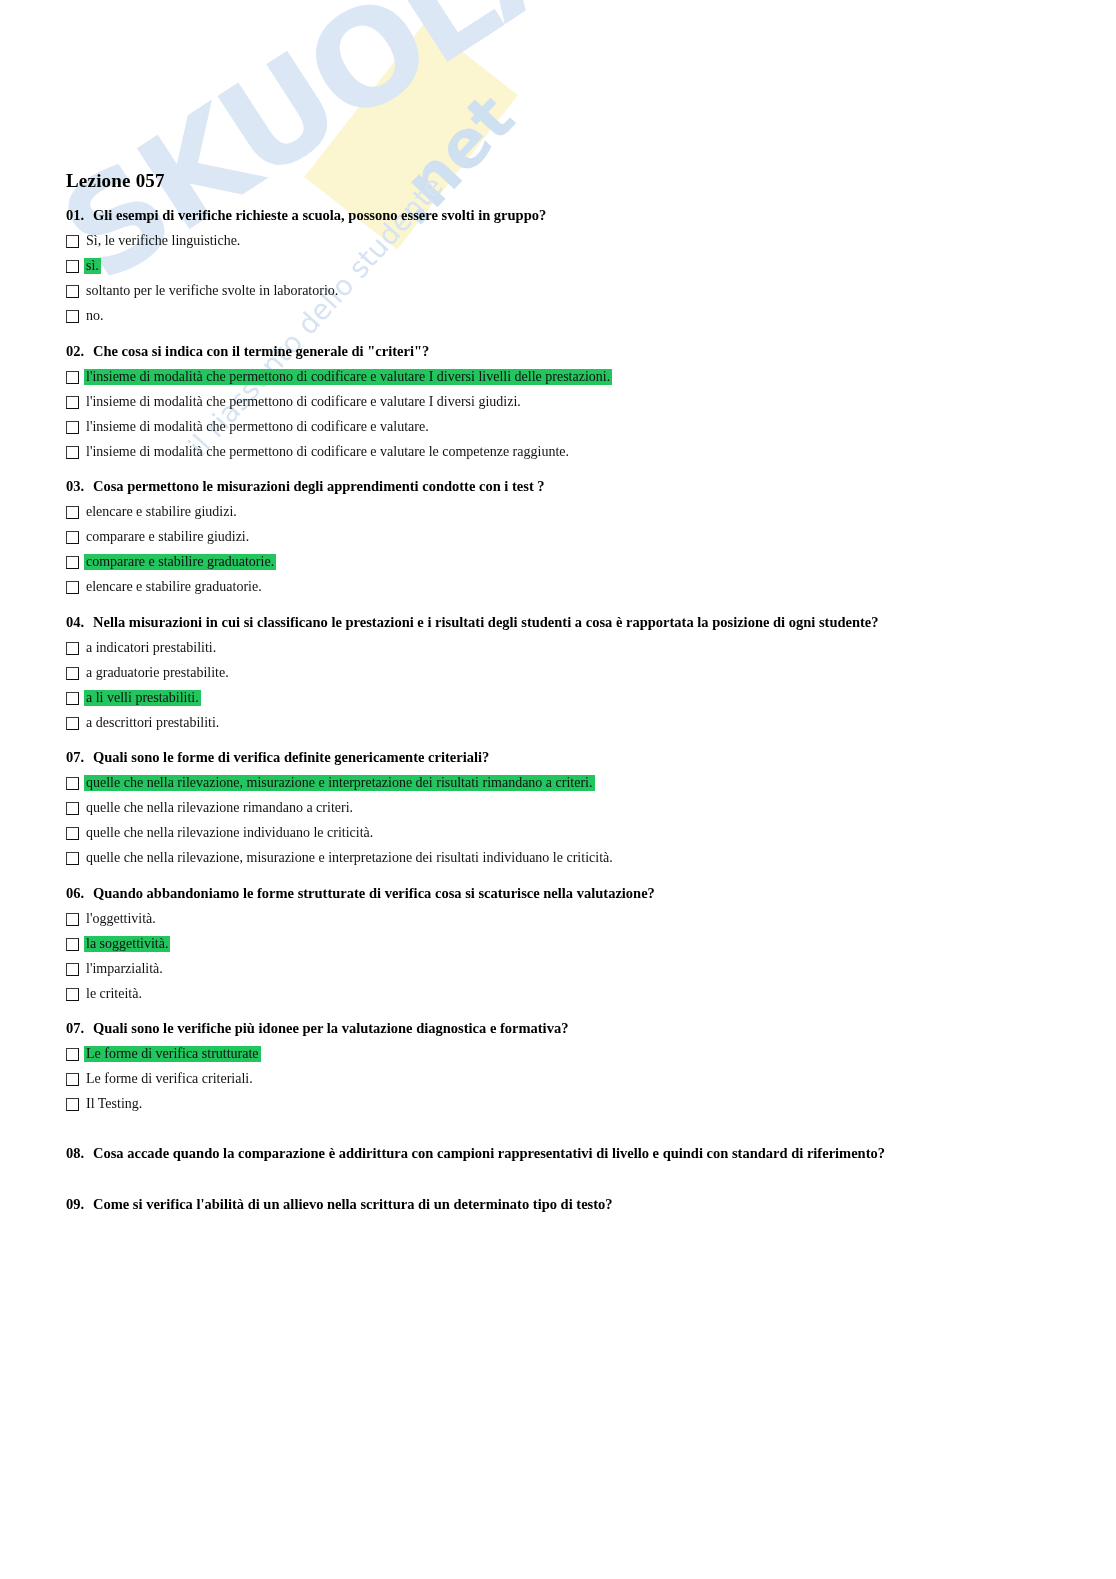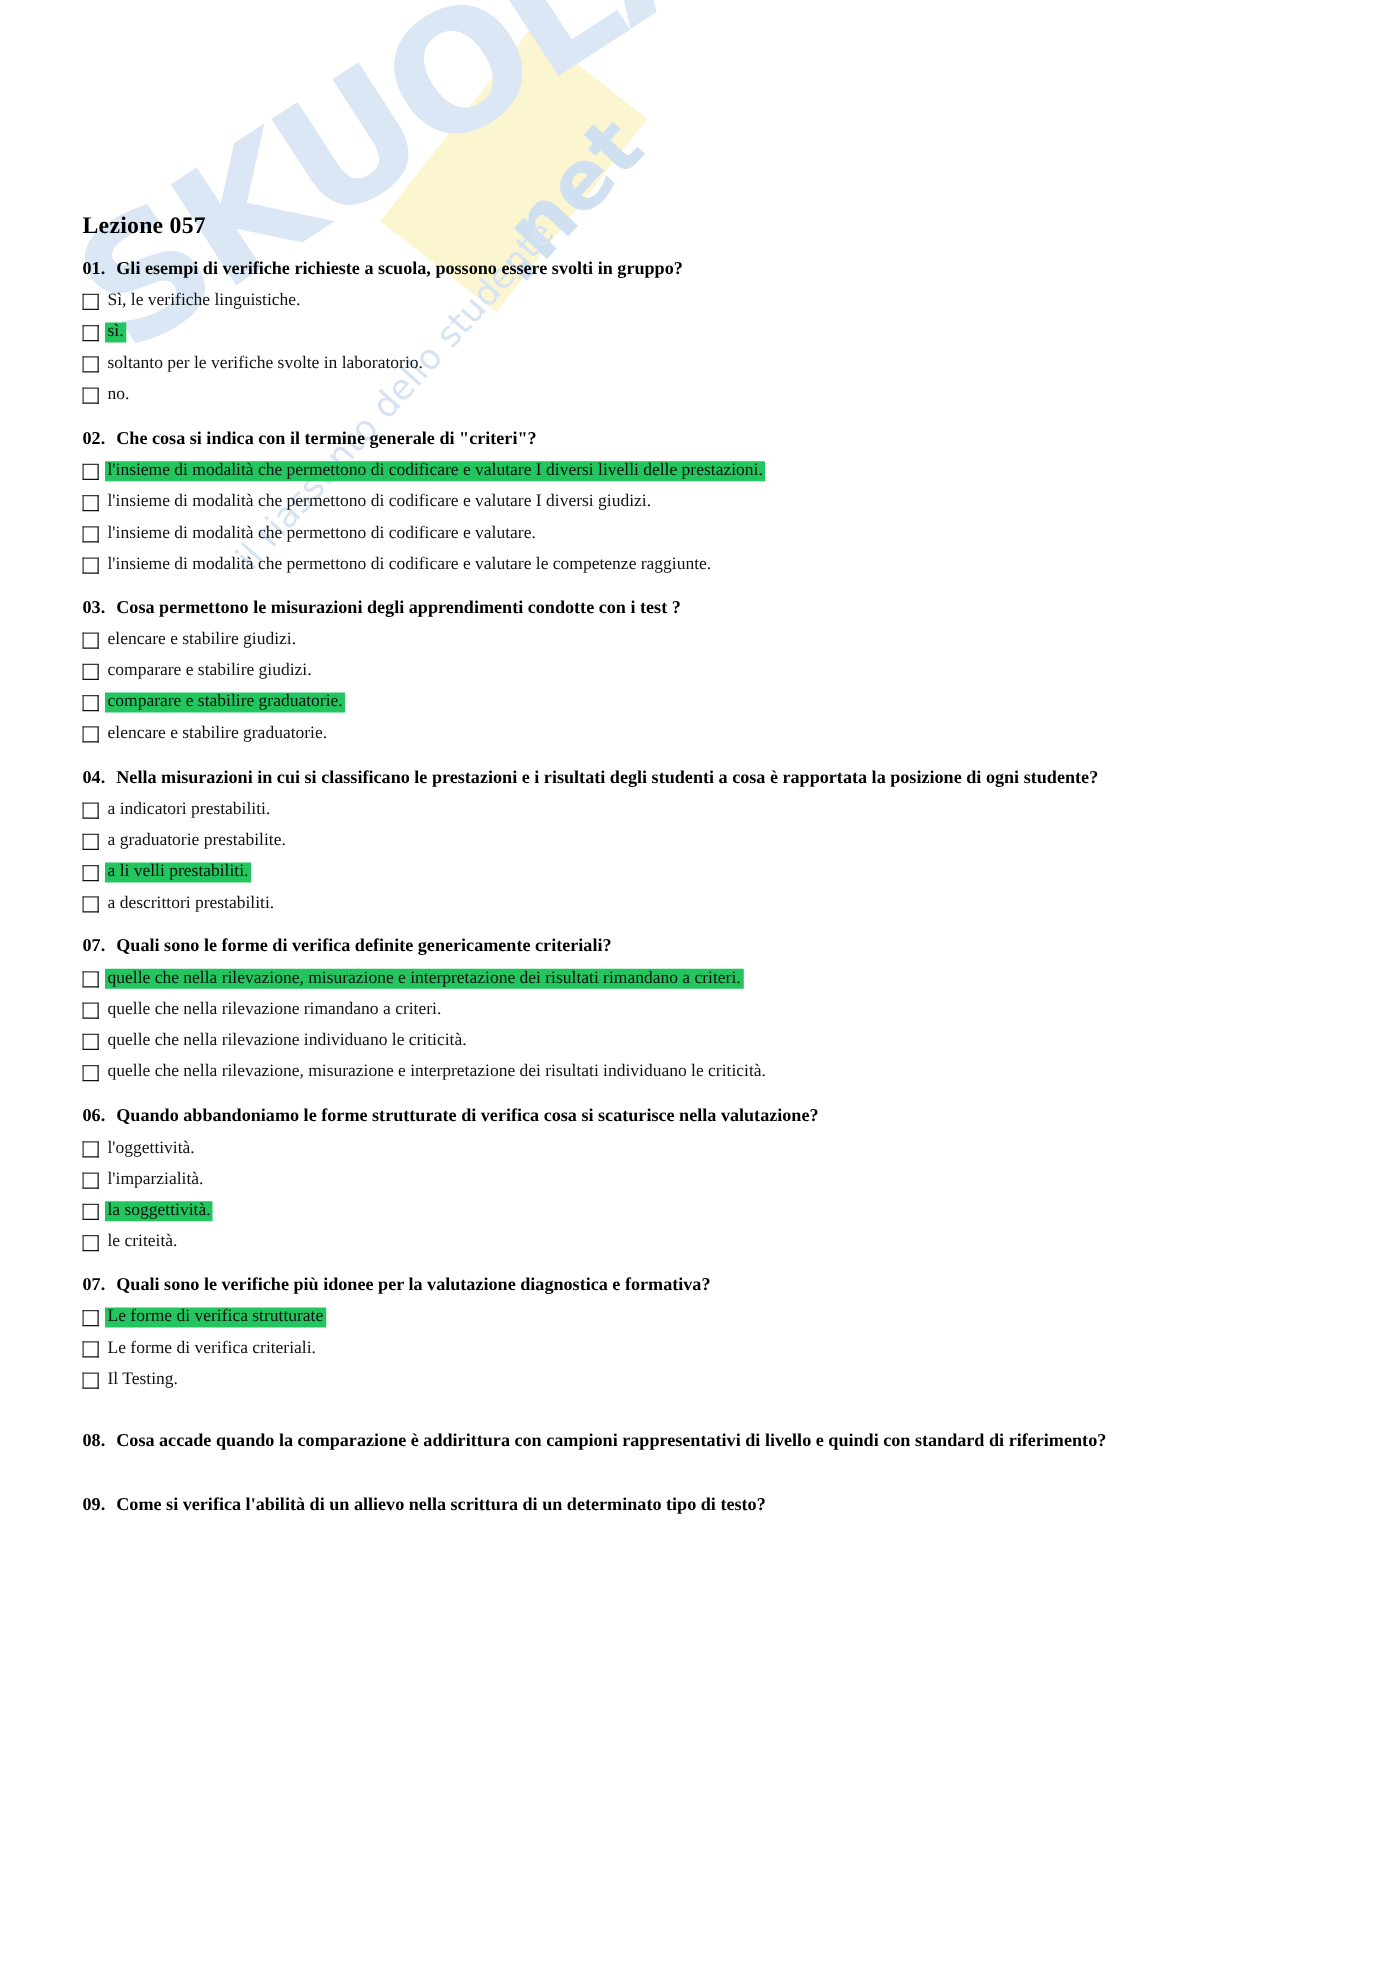--- a/index.html
+++ b/index.html
@@ -266,25 +266,25 @@
         </div>
         <div class="qblock">
           <div class="question"><span class="q-num">06.</span><span>Quando abbandoniamo le forme strutturate di verifica cosa si scaturisce nella valutazione?</span></div>
           <ul class="options">
             <li class="option">
               <span class="checkbox"></span>
               <span class="opt-text">l'oggettività.</span>
             </li>
             <li class="option">
               <span class="checkbox"></span>
+              <span class="opt-text hl">la soggettività.</span>
+            </li>
+            <li class="option">
+              <span class="checkbox"></span>
               <span class="opt-text">l'imparzialità.</span>
-            </li>
-            <li class="option">
-              <span class="checkbox"></span>
-              <span class="opt-text hl">la soggettività.</span>
             </li>
             <li class="option">
               <span class="checkbox"></span>
               <span class="opt-text">le criteità.</span>
             </li>
           </ul>
         </div>
         <div class="qblock">
           <div class="question"><span class="q-num">07.</span><span>Quali sono le verifiche più idonee per la valutazione diagnostica e formativa?</span></div>
           <ul class="options">

